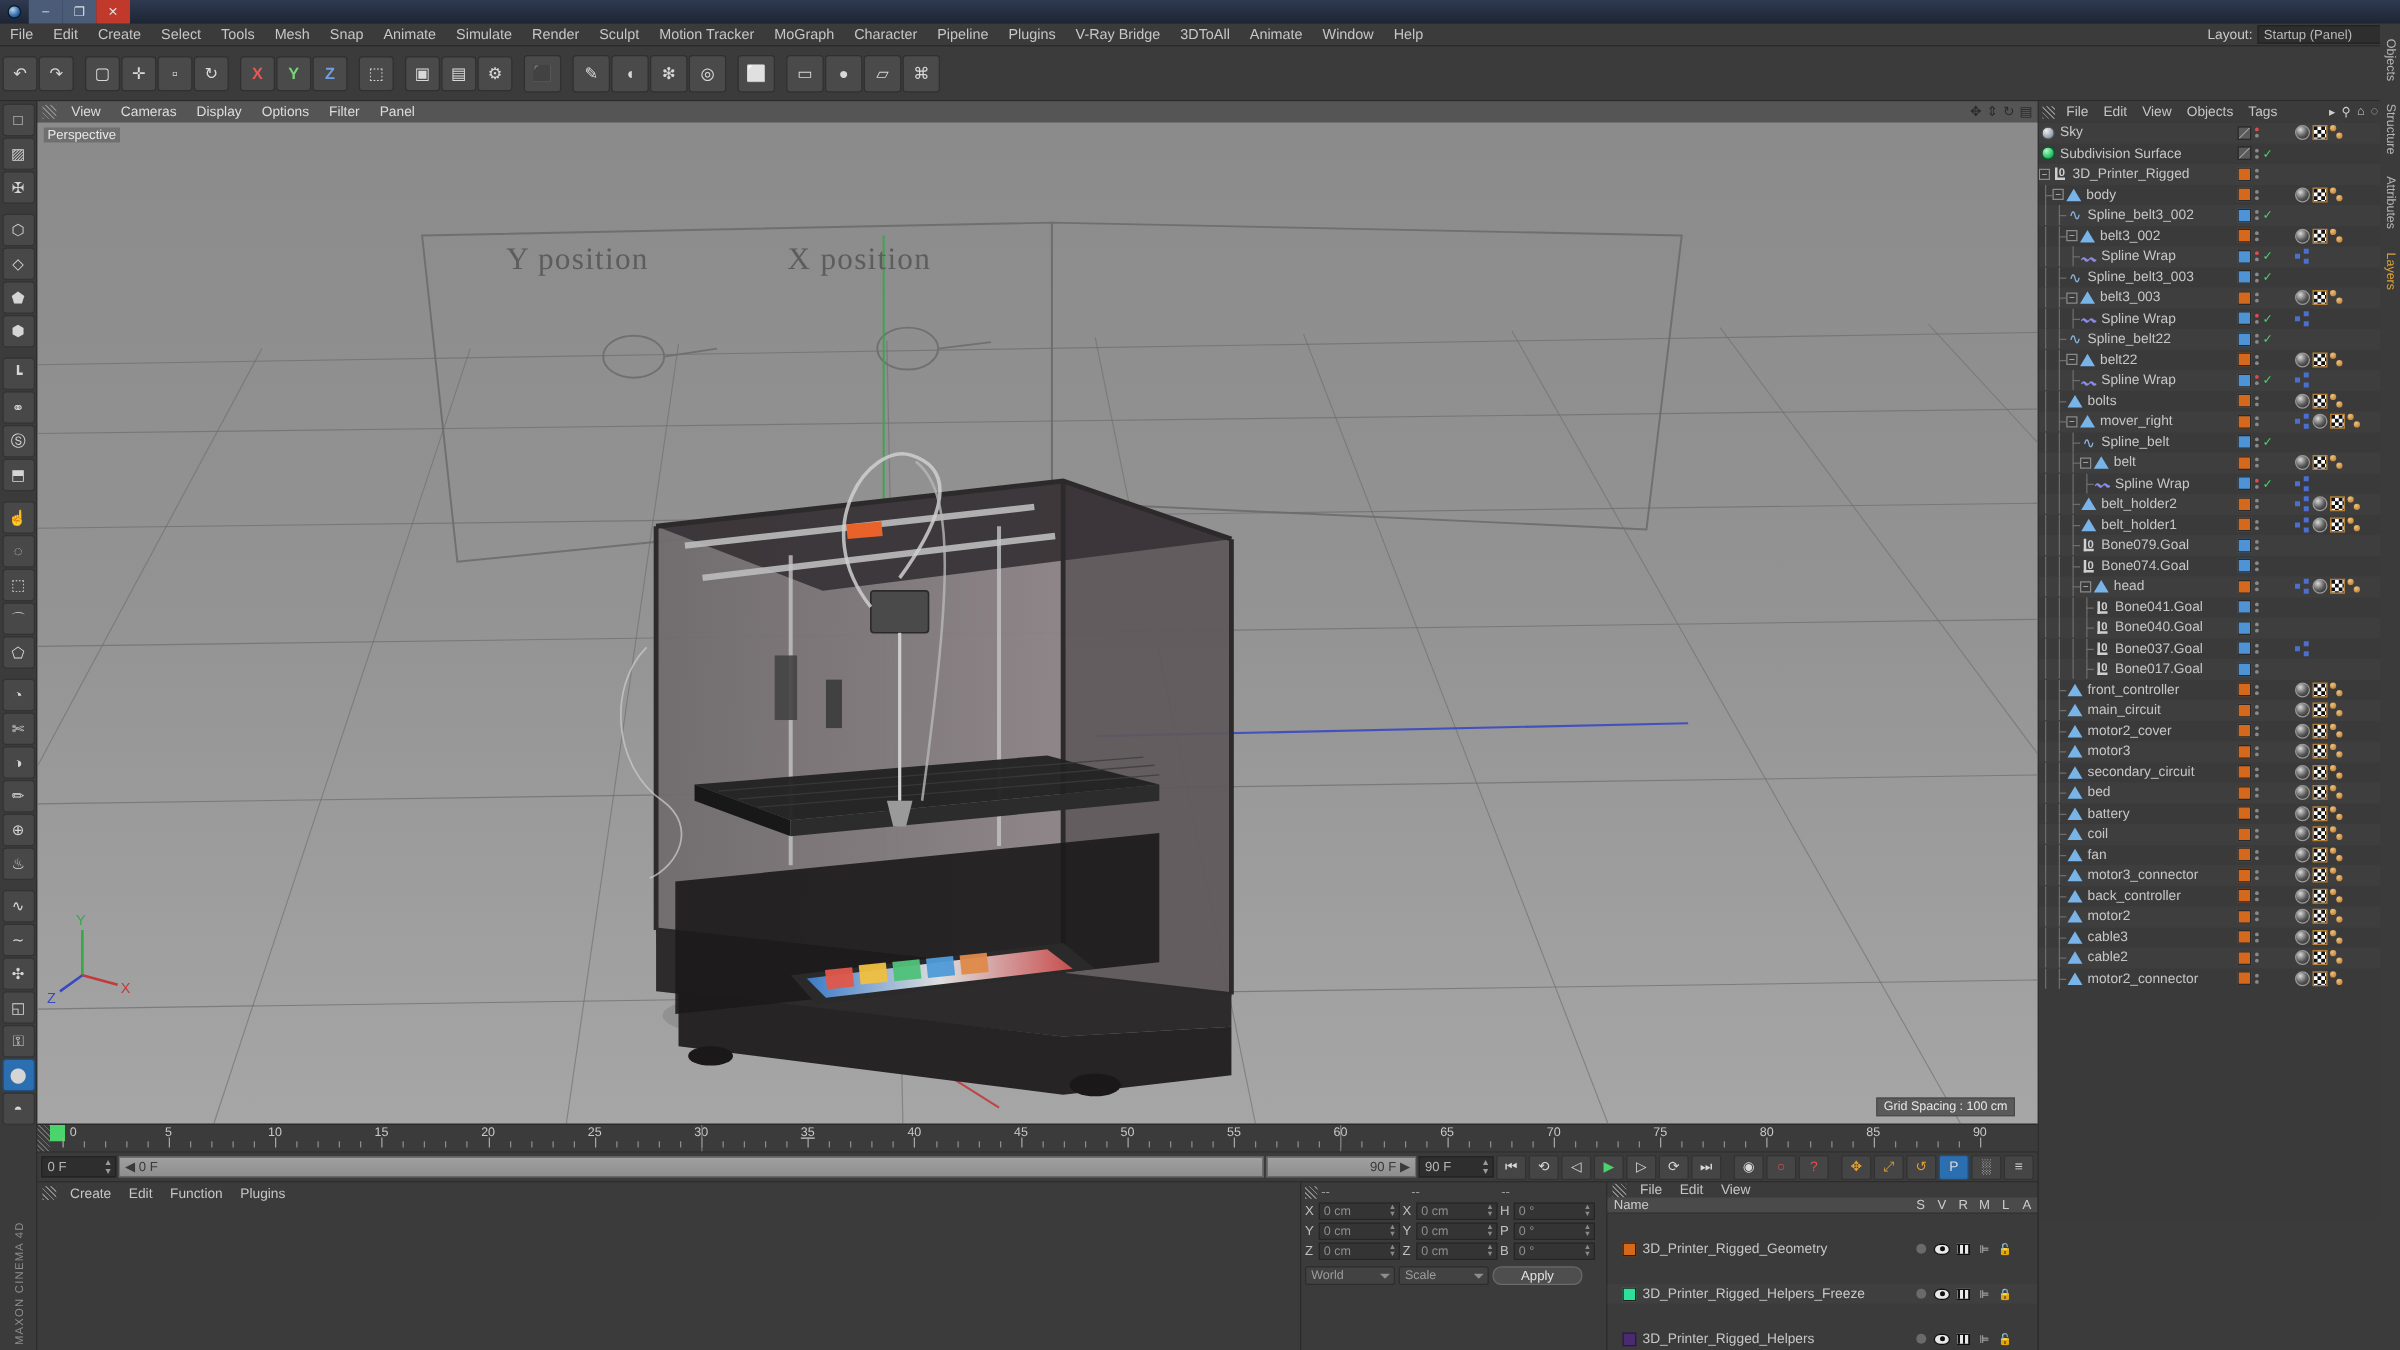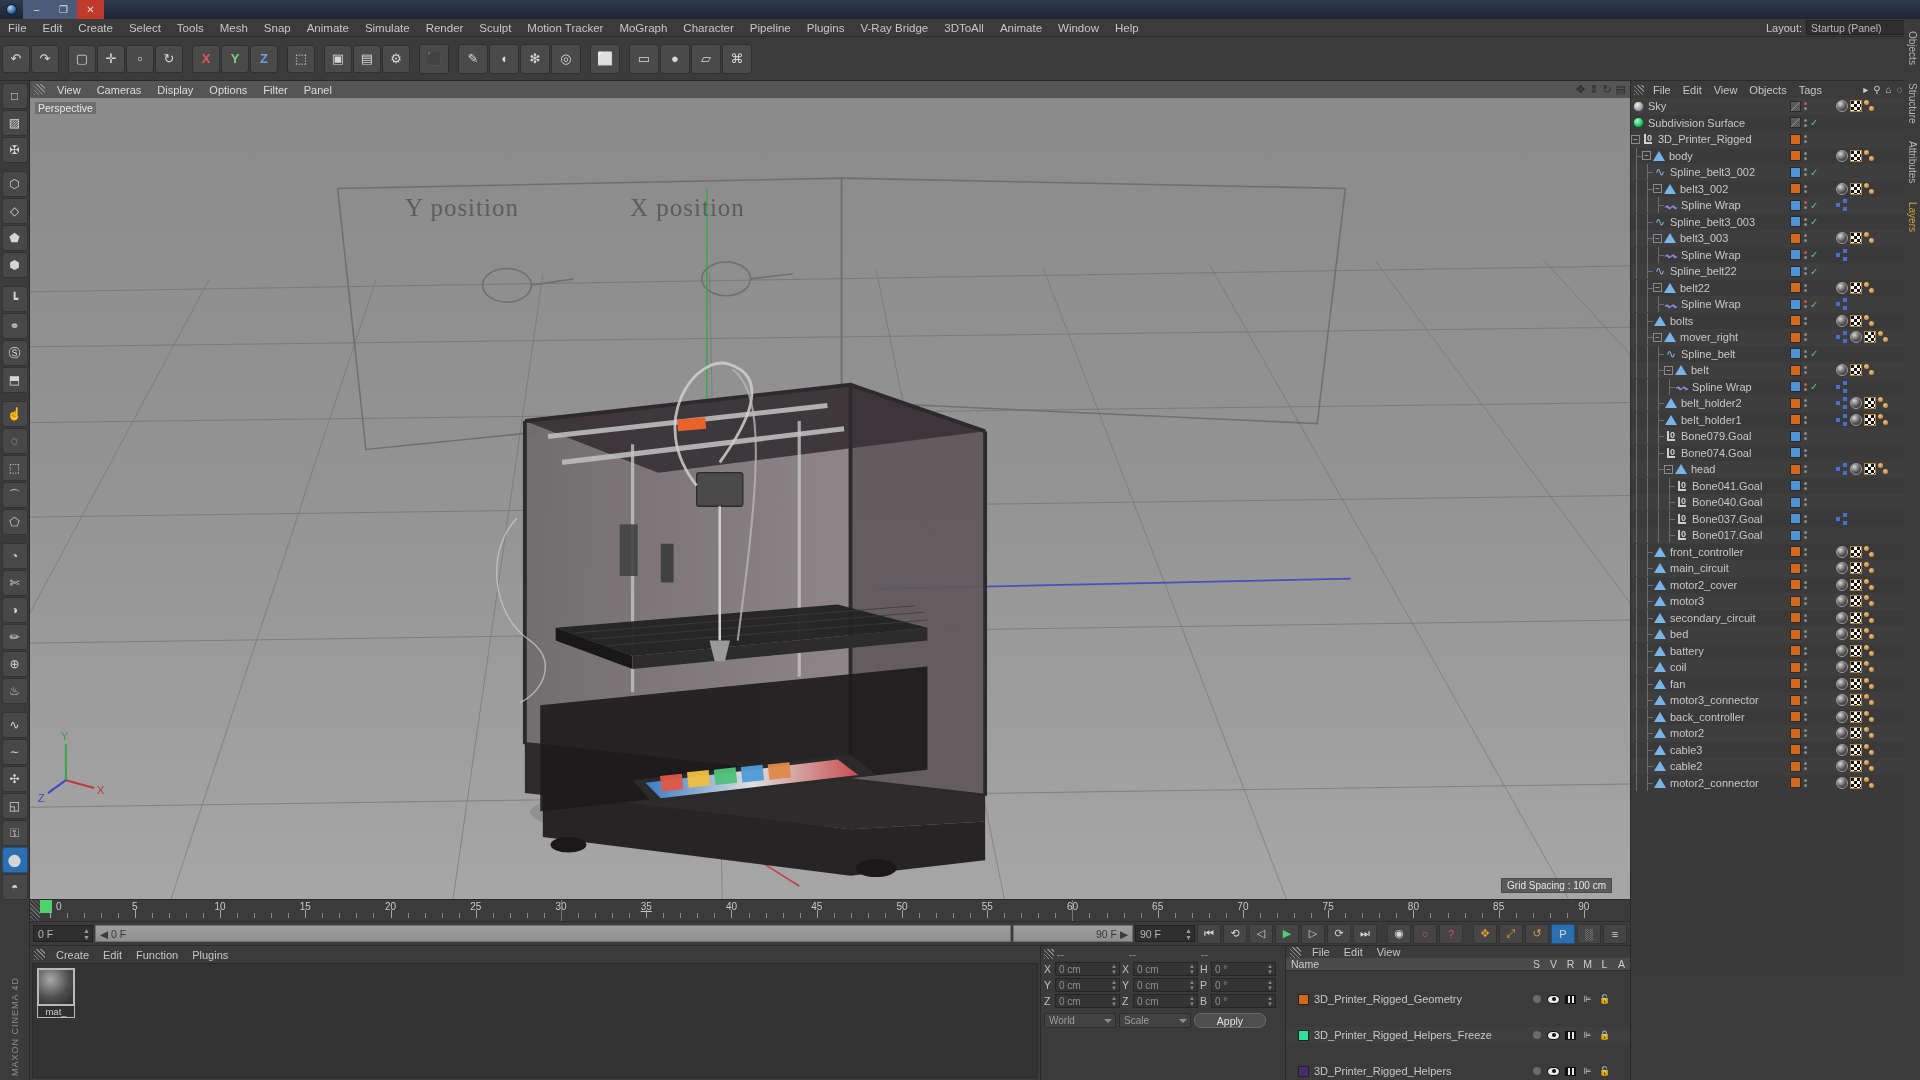--- a/index.html
+++ b/index.html
@@ -802,26 +802,20 @@
       <div class="bottom">
 
         <div class="matmgr">
           <div class="panelmenu" id="matmenu">
             <div class="grip"></div>
           <div class="mi">Create</div>
               <div class="mi">Edit</div>
               <div class="mi">Function</div>
               <div class="mi">Plugins</div>
             </div>
-          <div class="matarea" id="matarea">
-              <div class="matchip">
-                <div class="matsphere"></div>
-                <div class="matname">mat_</div>
-              </div>
-            </div>
         </div>
 
         <div class="coordmgr">
           <div class="coord-head">
             <div class="grip"></div>
             <span>--</span>
             <span>--</span>
             <span>--</span>
           </div>
           <div class="coordgrid" id="coordgrid">

